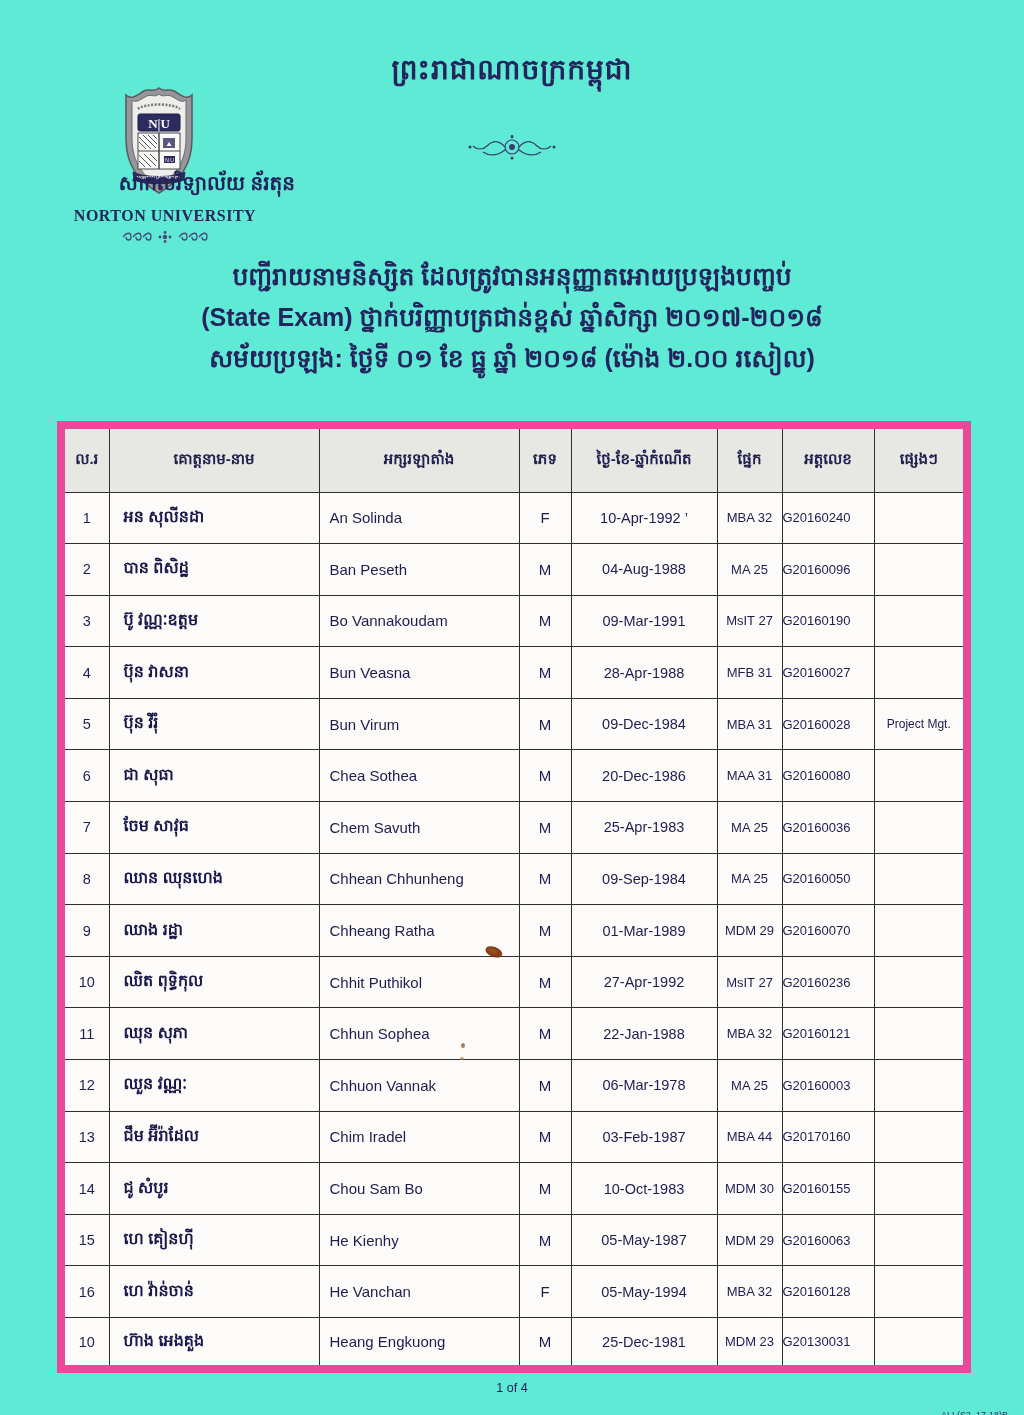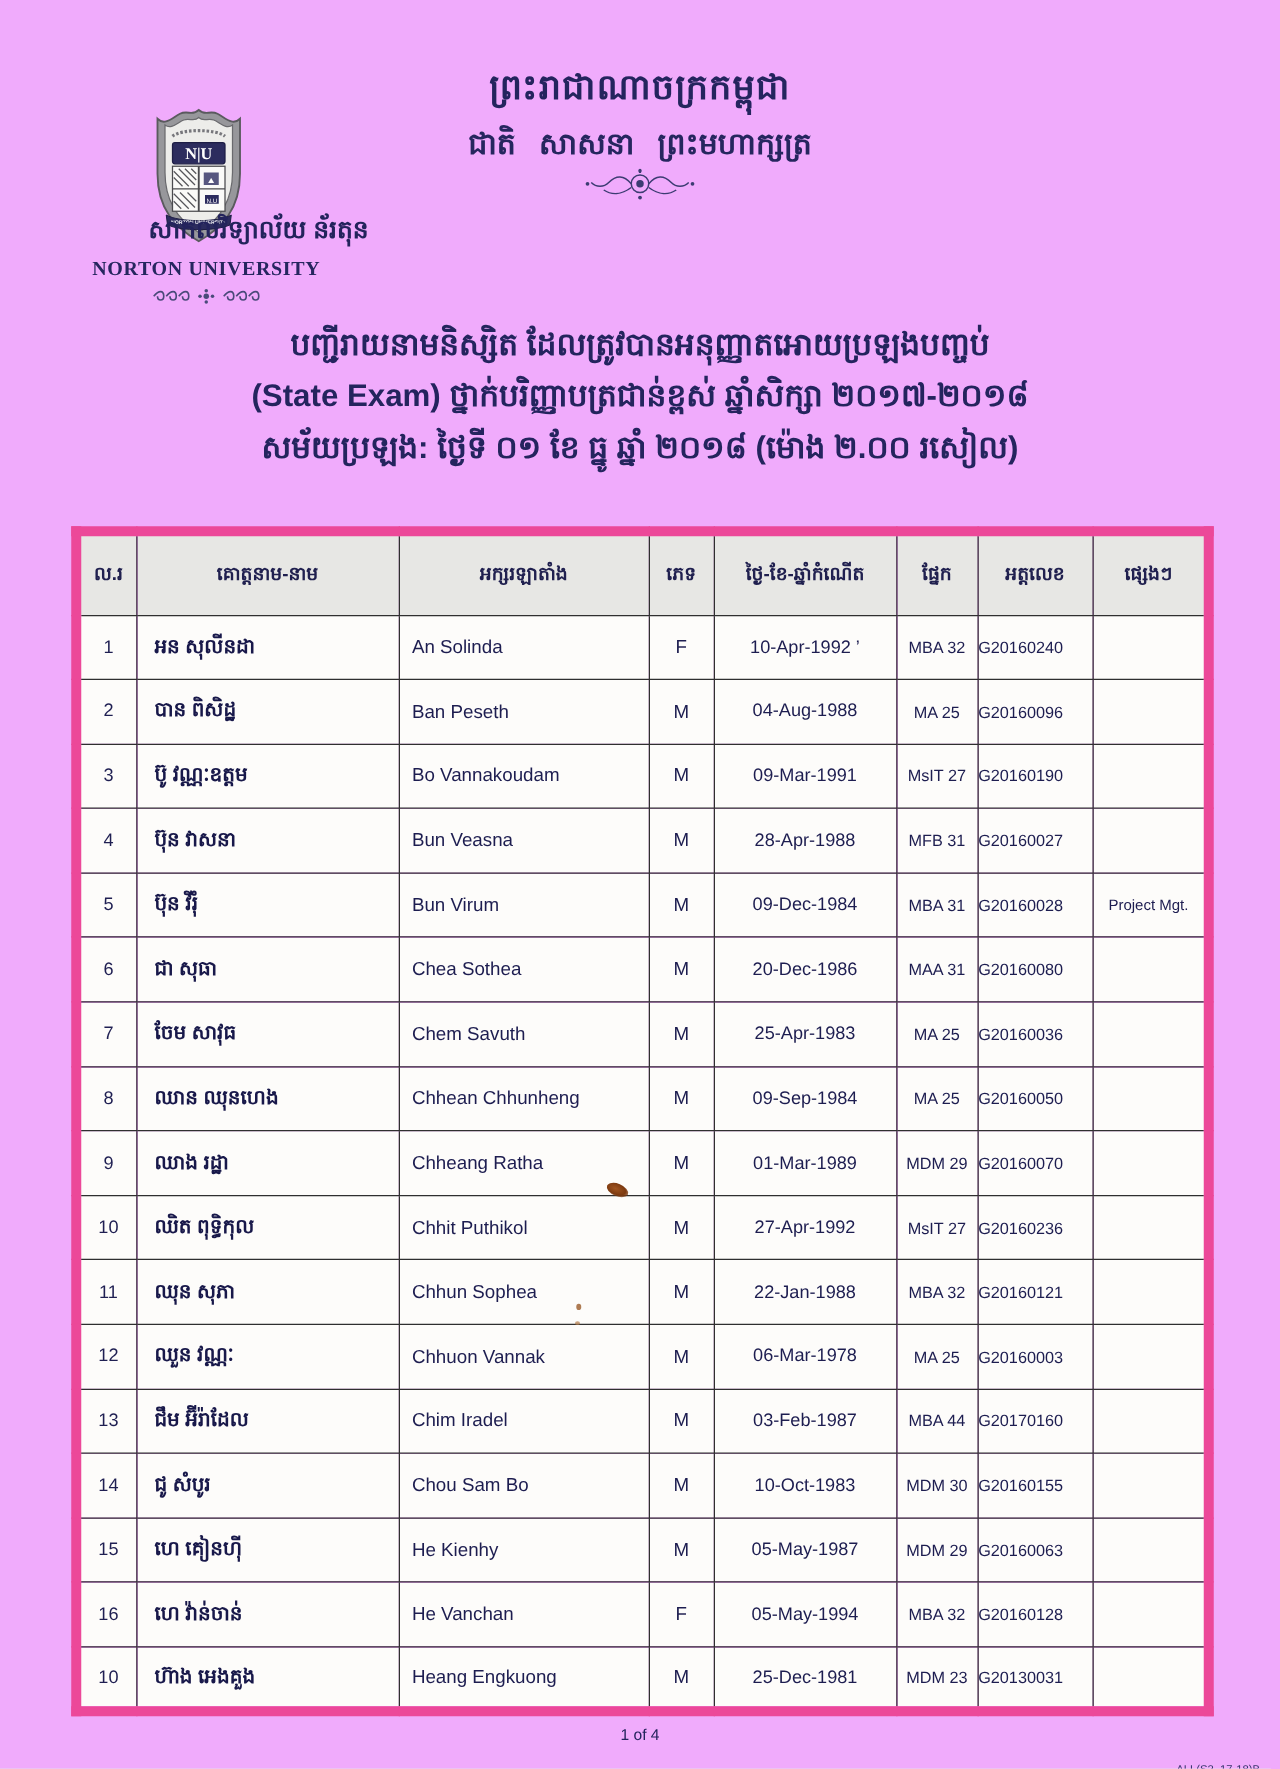--- a/index.html
+++ b/index.html
@@ -2,21 +2,21 @@
 <html><head>
 <meta charset="utf-8">
 <style>
   * { margin: 0; padding: 0; box-sizing: border-box; }
   html, body { background: #e8e8e8; }
   .page {
     position: relative;
     width: 1024px;
     height: 1415px;
     margin: 0 auto;
-    background: #f0abfc;
+    background: #5eead4;
     overflow: hidden;
     font-family: "Liberation Sans", "DejaVu Sans", sans-serif;
     color: #22225c;
   }
   
   .kingdom-line {
     position: absolute; top: 52px; left: 0; width: 100%;
     text-align: center; font-size: 28px; font-weight: bold;
     color: #24245e; letter-spacing: 1px; white-space: nowrap;
   }
@@ -90,21 +90,20 @@
     position: absolute; left: 460px; top: 1057px; width: 4px; height: 3px;
     background: #b07a48; border-radius: 50%; opacity: 0.7;
   }
 </style>
 </head>
 <body>
 
 <div class="page">
 
   <div class="kingdom-line">ព្រះរាជាណាចក្រកម្ពុជា</div>
-  <div class="motto-line">ជាតិ សាសនា ព្រះមហាក្សត្រ</div>
 
   <div class="ornament">
     <svg width="110" height="30" viewBox="0 0 110 30">
       <g fill="none" stroke="#3c3c72" stroke-width="1.2">
         <circle cx="55" cy="13" r="7"></circle>
         <circle cx="55" cy="13" r="3" fill="#3c3c72" stroke="none"></circle>
         <path d="M48,13 C42,6 36,6 30,12 C26,16 20,16 16,12"></path>
         <path d="M62,13 C68,6 74,6 80,12 C84,16 90,16 94,12"></path>
         <path d="M48,16 C40,22 32,22 26,18"></path>
         <path d="M62,16 C70,22 78,22 84,18"></path>

